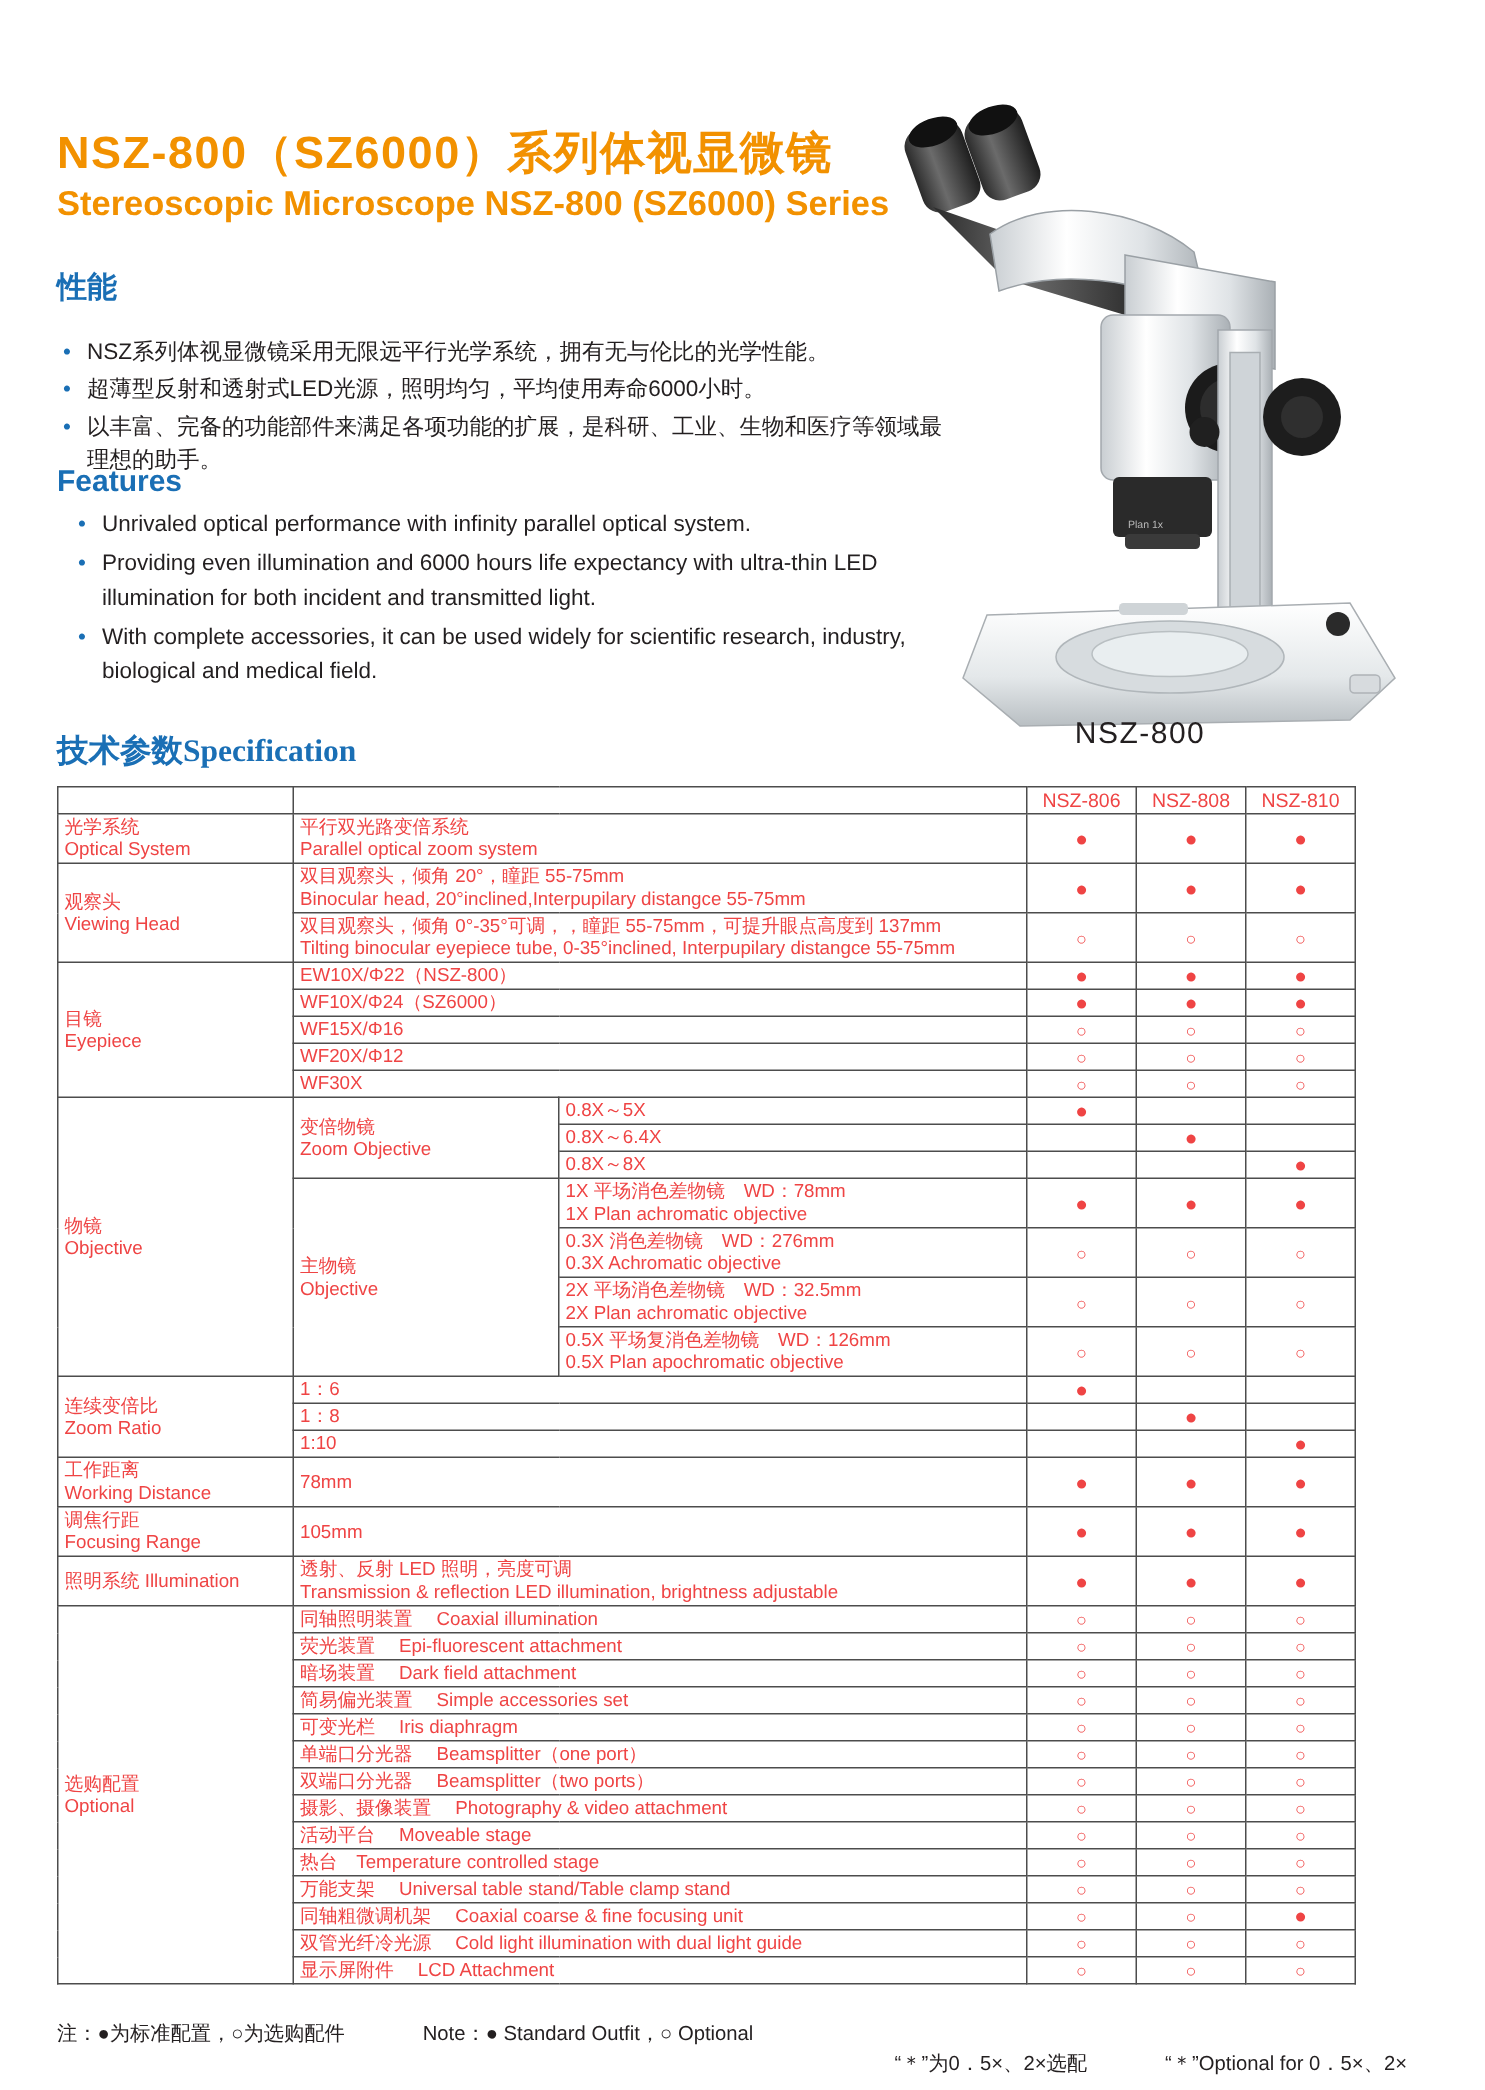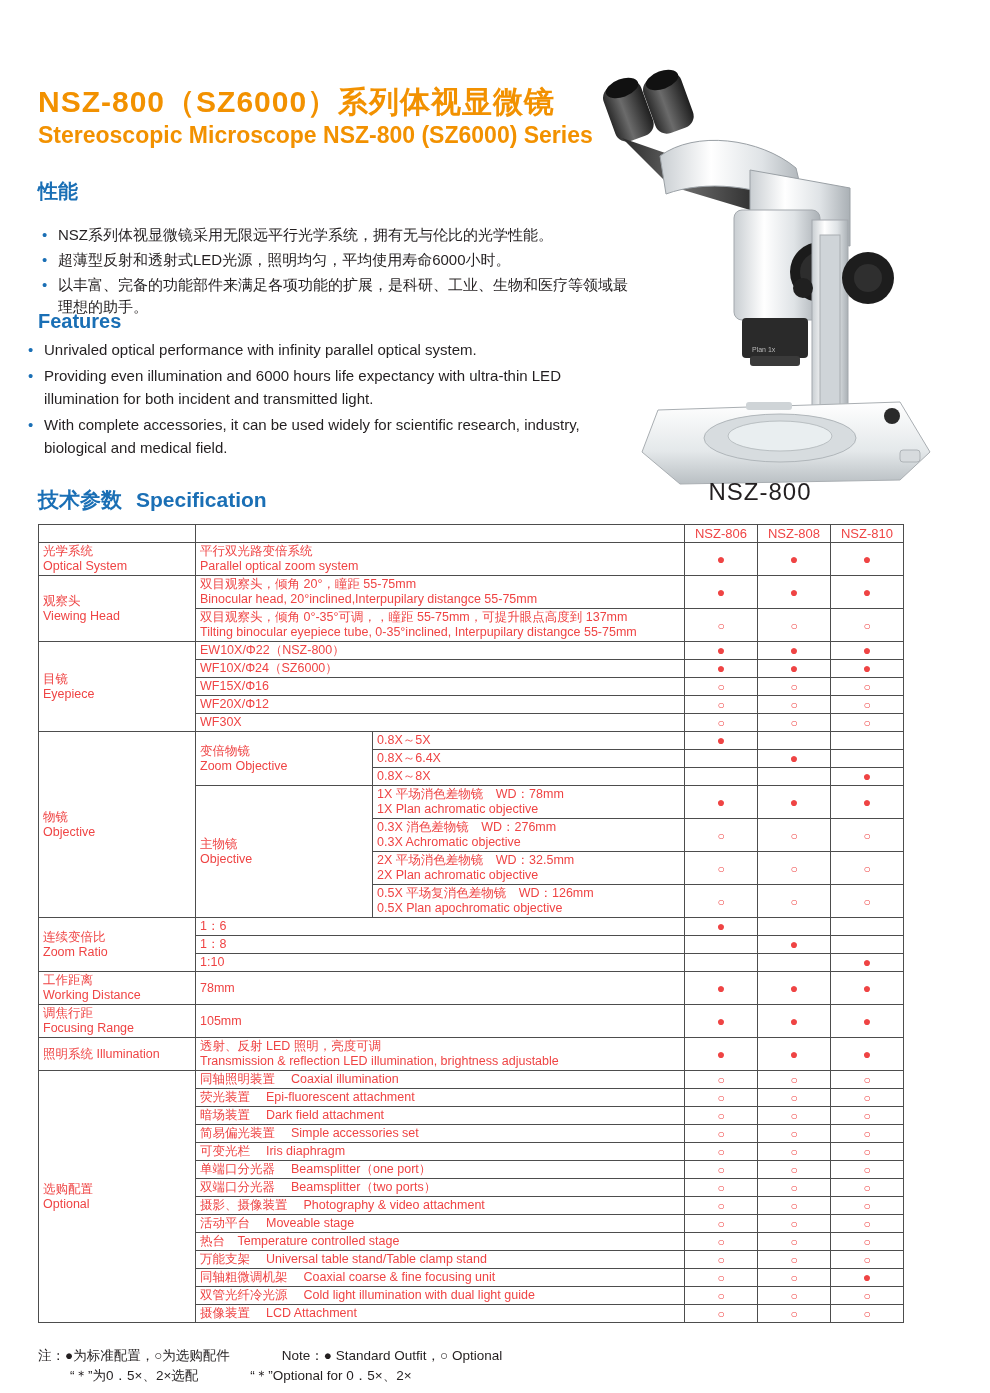--- a/index.html
+++ b/index.html
@@ -33,35 +33,35 @@
 
   .bullets{position:absolute;list-style:none;margin:0;padding:0;}
   .bullets li{
     position:relative;padding-left:20px;margin-bottom:3px;
     font-size:15px;line-height:22px;color:#231f20;
   }
   .bullets li:before{
     content:"•";position:absolute;left:4px;top:0;color:#1a6fb5;font-size:15px;
   }
   #perf-list{left:38px;top:208px;width:600px;margin-top:16px;}
-  #feat-list{left:24px;top:338px;width:600px;}
+  #feat-list{left:48px;top:338px;width:600px;}
   #feat-list li{line-height:23px;}
 
   
   .product-area{
     position:absolute;left:600px;top:60px;width:360px;height:440px;
   }
   .caption{
     position:absolute;left:580px;top:478px;width:360px;text-align:center;
-    font-size:24px;color:#231f20;letter-spacing:1px;
+    font-size:20px;color:#231f20;letter-spacing:1px;
   }
 
   
   #spec-head{position:absolute;left:38px;top:486px;font-size:21px;font-weight:bold;color:#1a6fb5;}
-  #spec-head .en{margin-left:14px;}
+  #spec-head .en{margin-left:0;font-family:Liberation Serif, serif;}
 
   table.spec{
     position:absolute;left:38px;top:524px;
     border-collapse:collapse;
     width:866px;
     font-size:12.5px;
     color:#ef4444;
   }
   table.spec td,table.spec th{
     border:1px solid #4d4d4d;
@@ -75,21 +75,21 @@
   .c1{width:148px;}
   .c2{width:168px;}
   .c3{width:auto;}
   .dot{font-size:14px;line-height:14px;}
   .circ{font-size:12px;line-height:14px;}
 
   
   .note{
     position:absolute;left:38px;top:1346px;width:900px;font-size:13.5px;line-height:20px;
   }
-  .note .row2{margin-left:32px;}
+  .note .row2{margin-left:32px;text-align:right;}
   .note-gap{display:inline-block;width:52px;}
 </style>
 </head>
 <body>
 
 <div class="page">
 
   <div class="title-cn">NSZ-800（SZ6000）系列体视显微镜</div>
   <div class="title-en">Stereoscopic Microscope NSZ-800 (SZ6000) Series</div>
 
@@ -387,21 +387,21 @@
           <td class="mark"><span class="circ">○</span></td>
           <td class="mark"><span class="dot">●</span></td>
         </tr>
         <tr>
           <td class="c3" colspan="2">双管光纤冷光源　 Cold light illumination with dual light guide</td>
           <td class="mark"><span class="circ">○</span></td>
           <td class="mark"><span class="circ">○</span></td>
           <td class="mark"><span class="circ">○</span></td>
         </tr>
         <tr>
-          <td class="c3" colspan="2">摄像装置　 LCD Attachment</td>
+          <td class="c3" colspan="2">显示屏附件　 LCD Attachment</td>
           <td class="mark"><span class="circ">○</span></td>
           <td class="mark"><span class="circ">○</span></td>
           <td class="mark"><span class="circ">○</span></td>
         </tr>
       </tbody>
   </table>
 
   <div class="note">
     <div><span>注：●为标准配置，○为选购配件</span><span class="note-gap"></span><span>Note：● Standard Outfit，○ Optional</span></div>
     <div class="row2"><span>“＊”为0．5×、2×选配</span><span class="note-gap"></span><span>“＊”Optional for 0．5×、2×</span></div>

